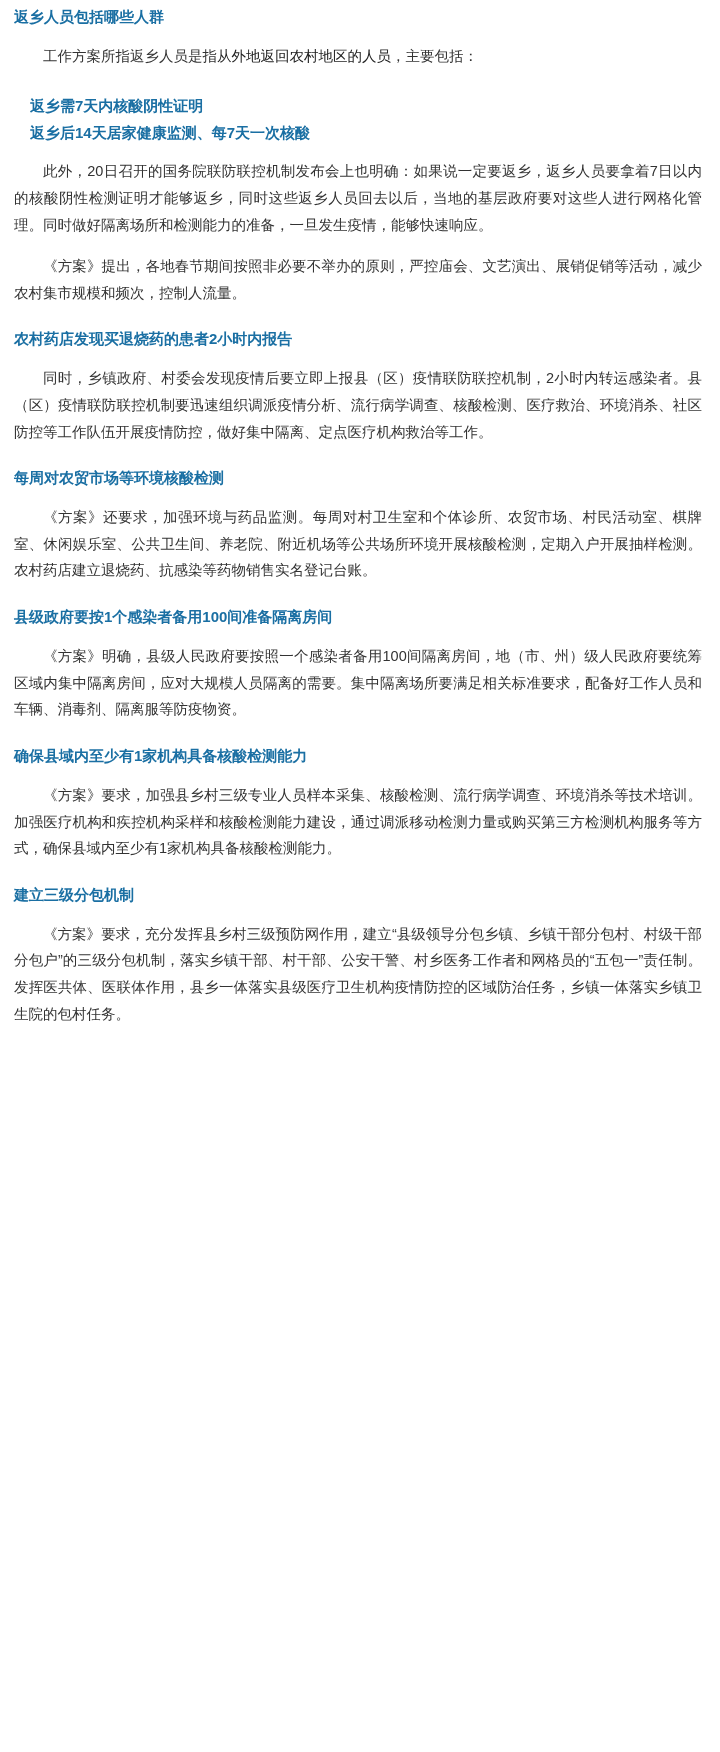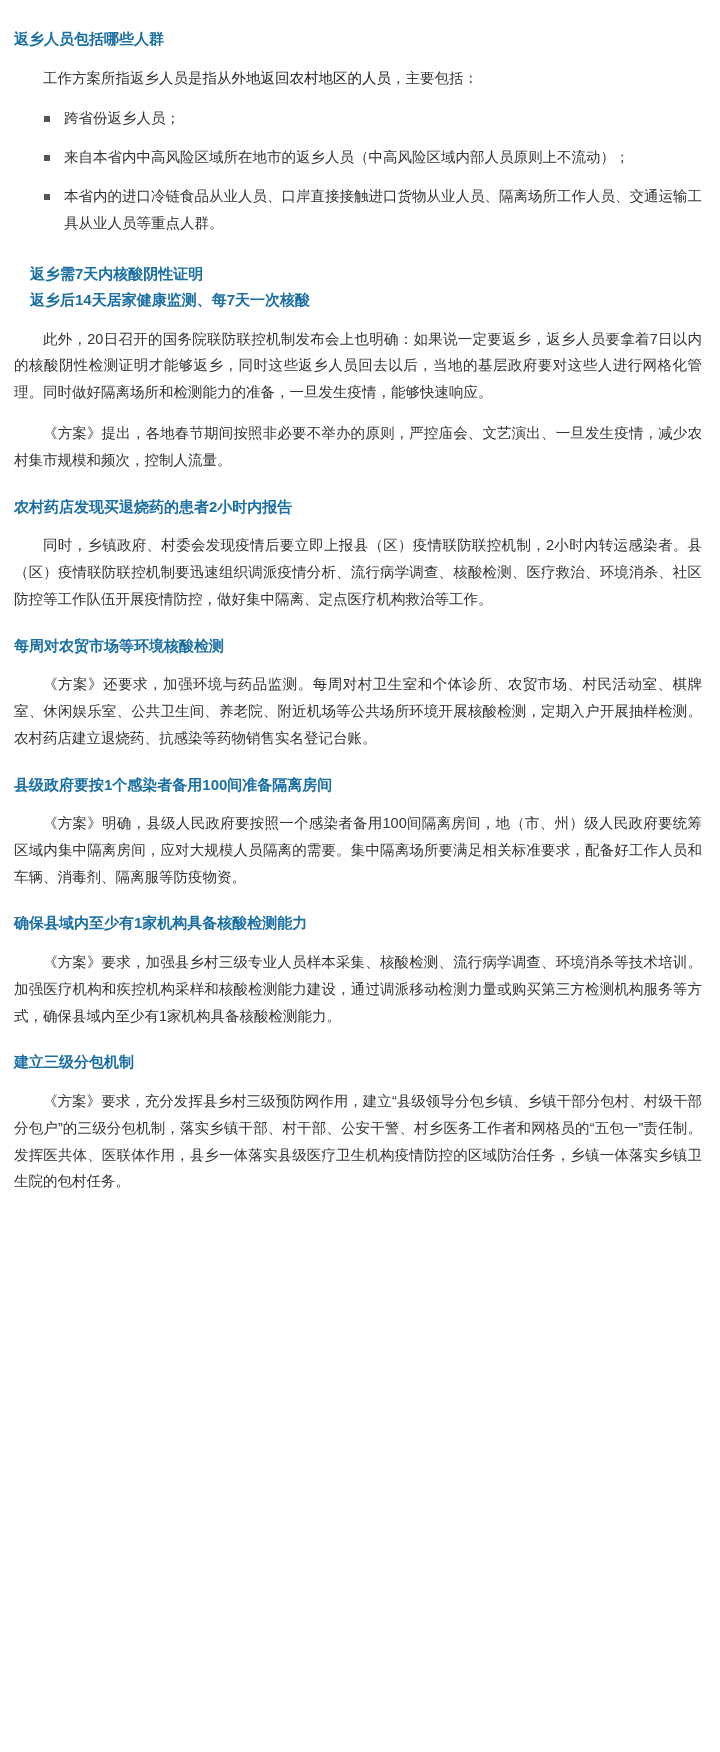--- a/index.html
+++ b/index.html
@@ -9,21 +9,21 @@
   }
   body {
     width: 720px;
     font-family: "Liberation Sans", "DejaVu Sans", sans-serif;
     color: #333333;
     -webkit-font-smoothing: antialiased;
   }
   .page {
     width: 716px;
     box-sizing: border-box;
-    padding: 26px 14px 30px 14px;
+    padding: 4px 14px 30px 14px;
   }
   h2.section-heading {
     color: #1a6fa3;
     font-size: 15px;
     font-weight: bold;
     margin: 22px 0 10px 0;
     line-height: 1.5;
   }
   h2.section-heading.first {
     margin-top: 2px;
@@ -79,33 +79,28 @@
     margin: 26px 0 8px 16px;
   }
 </style>
 </head>
 <body>
 
 <div class="page">
 
   <h2 class="section-heading first">返乡人员包括哪些人群</h2>
   <p class="para intro"><span>工作方案所指返乡人员是指</span><span class="bold">从外地返回农村地区的人员</span><span>，主要包括：</span></p>
-  <ul class="bullet-list">
-    <li>跨省份返乡人员；</li>
-    <li>来自本省内中高风险区域所在地市的返乡人员（中高风险区域内部人员原则上不流动）；</li>
-    <li>本省内的进口冷链食品从业人员、口岸直接接触进口货物从业人员、隔离场所工作人员、交通运输工具从业人员等重点人群。</li>
-  </ul>
 
   <div class="heading-group">
     <h2 class="section-heading">返乡需7天内核酸阴性证明</h2>
     <h2 class="section-heading tight">返乡后14天居家健康监测、每7天一次核酸</h2>
   </div>
   <p class="para">此外，20日召开的国务院联防联控机制发布会上也明确：如果说一定要返乡，返乡人员要拿着7日以内的核酸阴性检测证明才能够返乡，同时这些返乡人员回去以后，当地的基层政府要对这些人进行网格化管理。同时做好隔离场所和检测能力的准备，一旦发生疫情，能够快速响应。</p>
 
-  <p class="para">《方案》提出，各地春节期间按照非必要不举办的原则，严控庙会、文艺演出、一旦发生疫情，减少农村集市规模和频次，控制人流量。</p>
+  <p class="para">《方案》提出，各地春节期间按照非必要不举办的原则，严控庙会、文艺演出、展销促销等活动，减少农村集市规模和频次，控制人流量。</p>
 
   <h2 class="section-heading">农村药店发现买退烧药的患者2小时内报告</h2>
   <p class="para">同时，乡镇政府、村委会发现疫情后要立即上报县（区）疫情联防联控机制，2小时内转运感染者。县（区）疫情联防联控机制要迅速组织调派疫情分析、流行病学调查、核酸检测、医疗救治、环境消杀、社区防控等工作队伍开展疫情防控，做好集中隔离、定点医疗机构救治等工作。</p>
 
   <h2 class="section-heading">每周对农贸市场等环境核酸检测</h2>
   <p class="para">《方案》还要求，加强环境与药品监测。每周对村卫生室和个体诊所、农贸市场、村民活动室、棋牌室、休闲娱乐室、公共卫生间、养老院、附近机场等公共场所环境开展核酸检测，定期入户开展抽样检测。农村药店建立退烧药、抗感染等药物销售实名登记台账。</p>
 
   <h2 class="section-heading">县级政府要按1个感染者备用100间准备隔离房间</h2>
   <p class="para">《方案》明确，县级人民政府要按照一个感染者备用100间隔离房间，地（市、州）级人民政府要统筹区域内集中隔离房间，应对大规模人员隔离的需要。集中隔离场所要满足相关标准要求，配备好工作人员和车辆、消毒剂、隔离服等防疫物资。</p>
 

